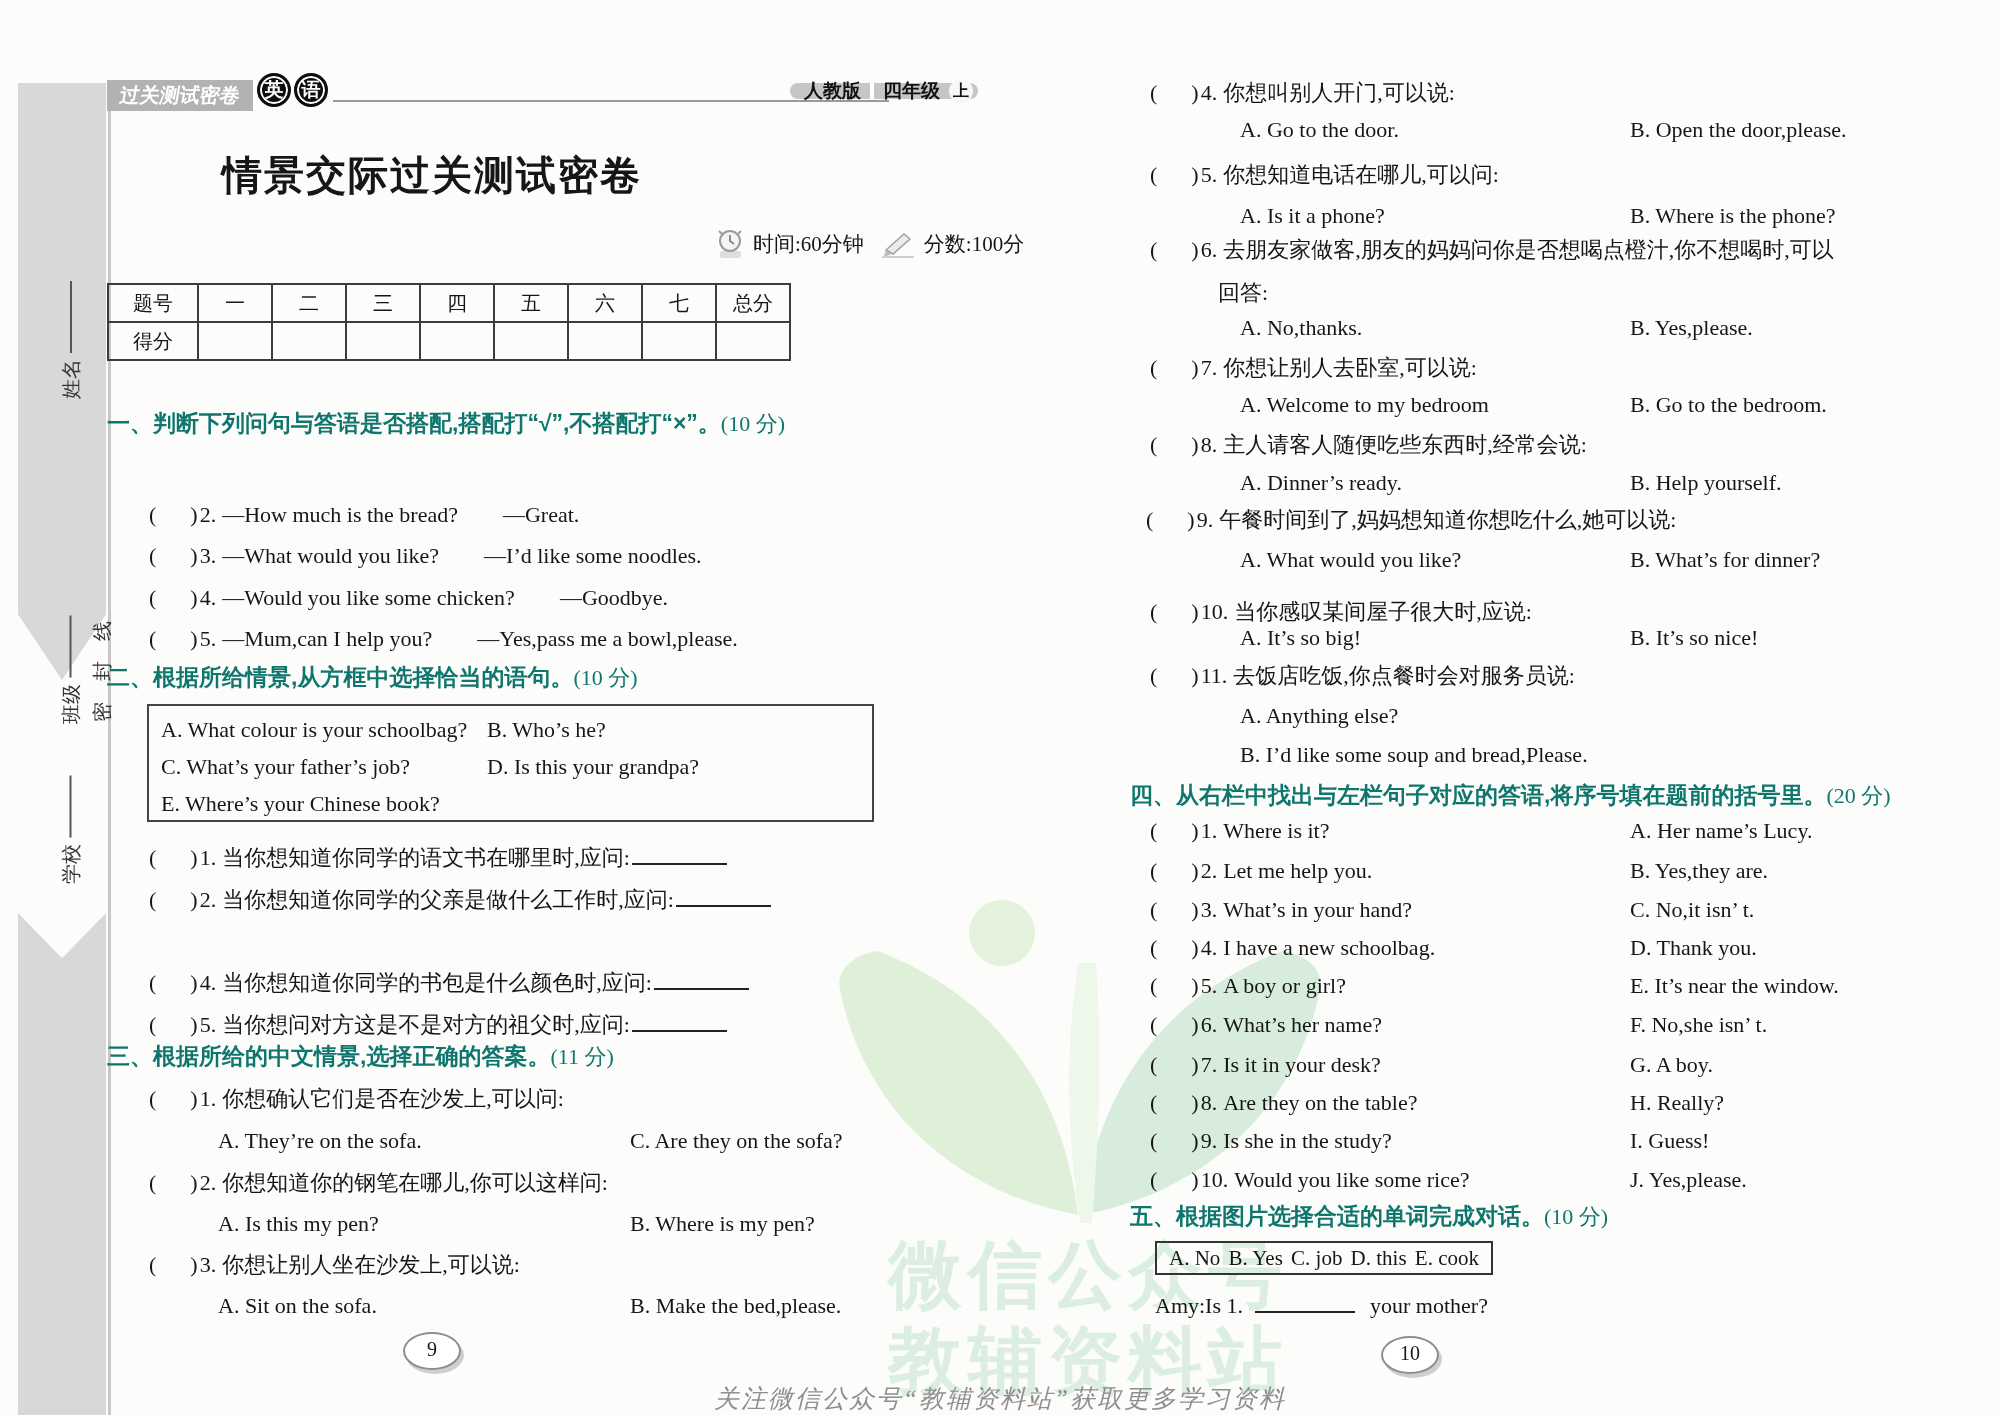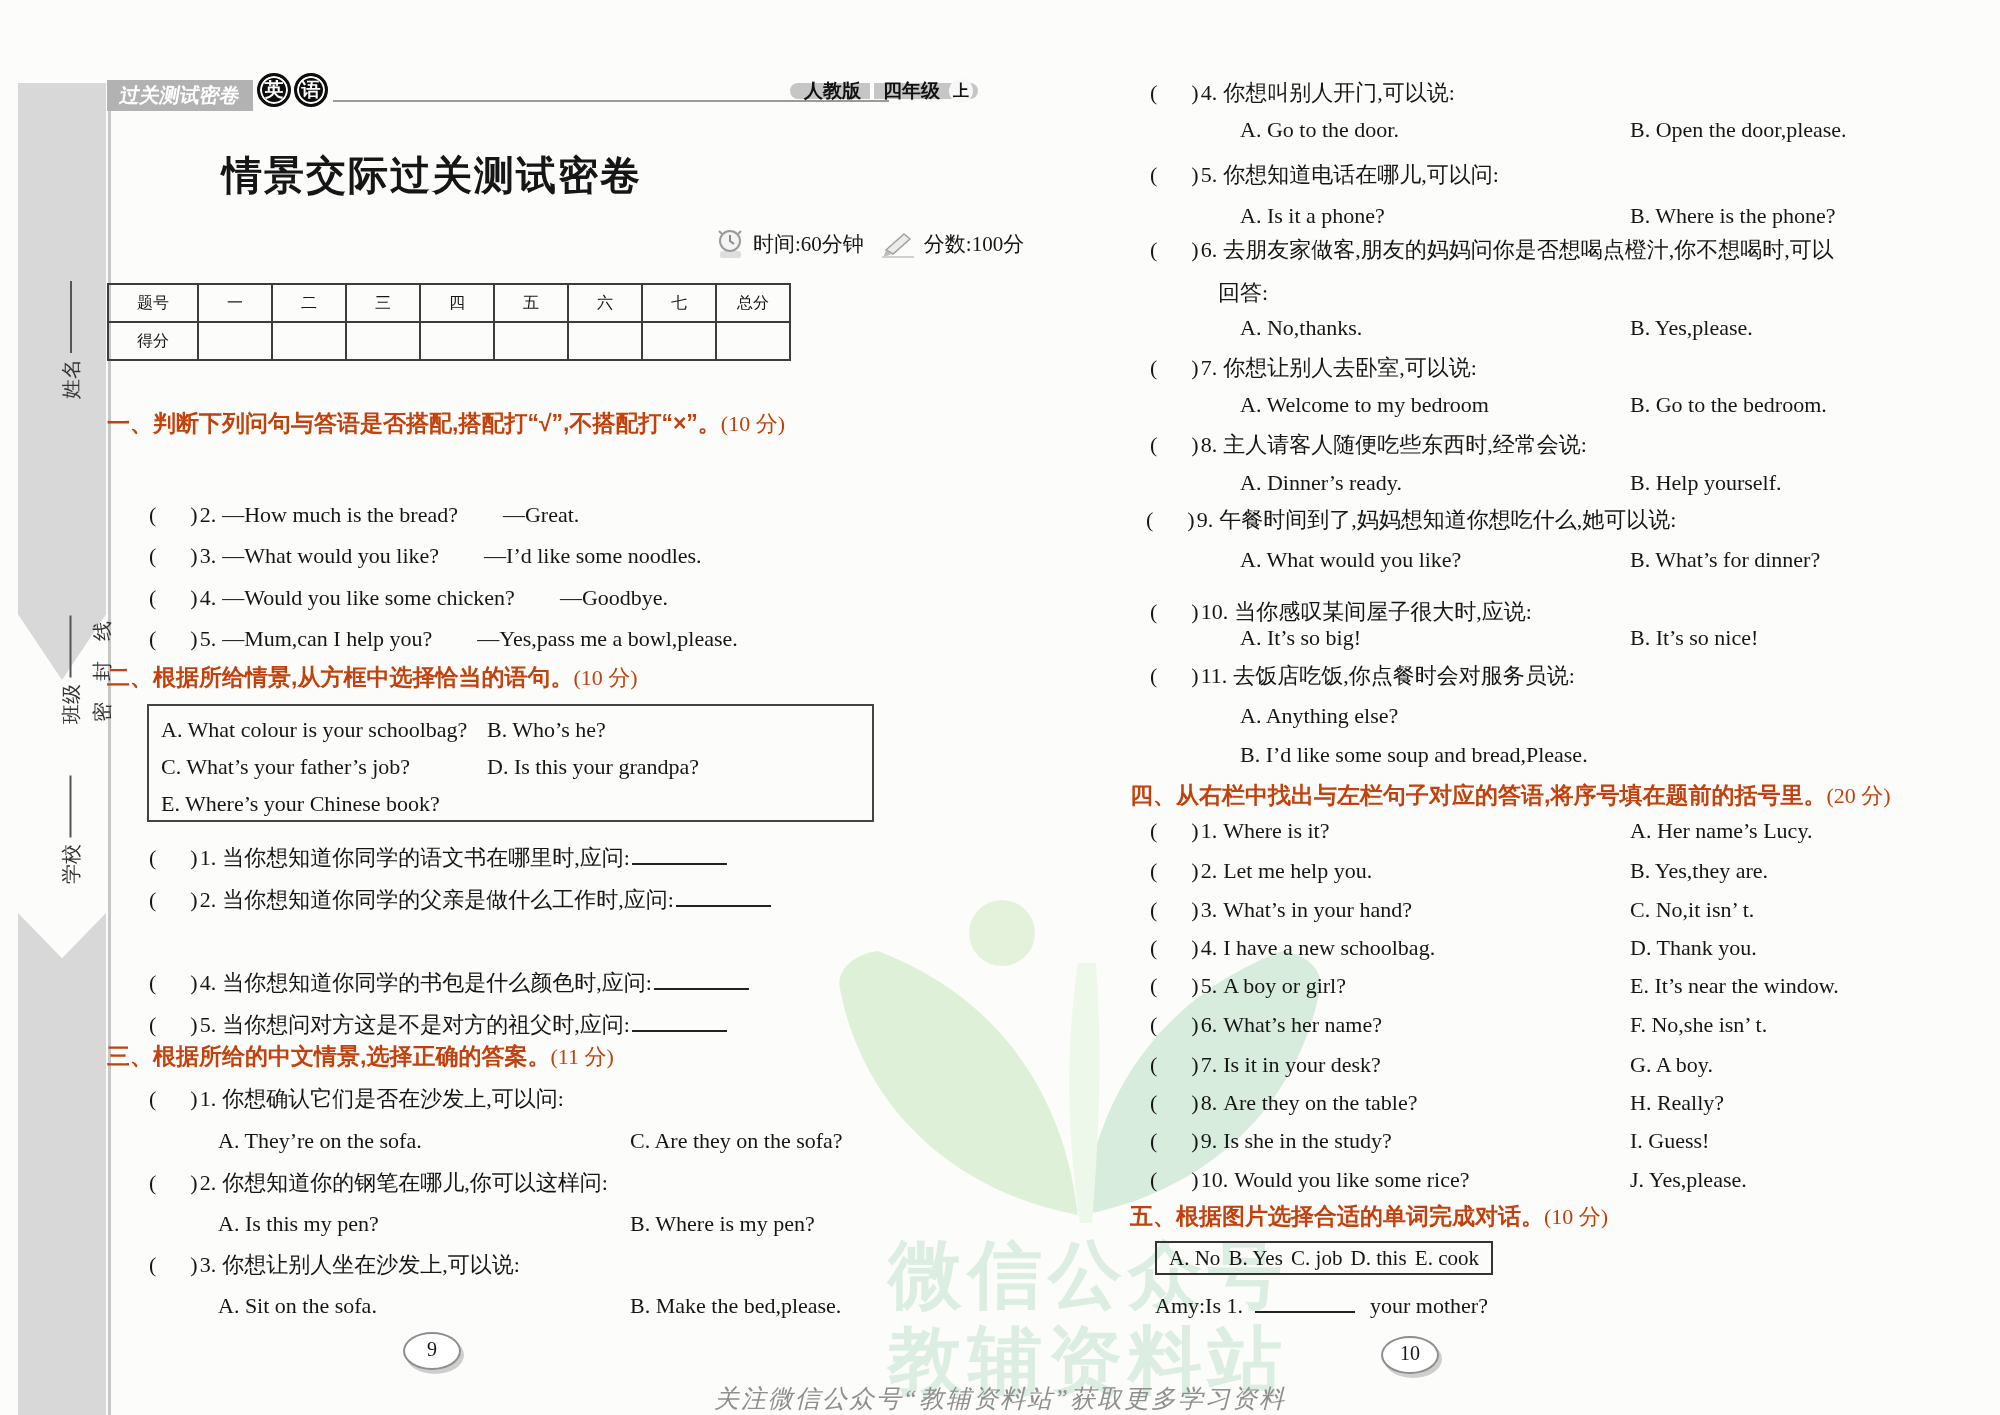--- a/index.html
+++ b/index.html
@@ -8,21 +8,21 @@
   .row{position:absolute;white-space:nowrap;font-size:22px;line-height:30px;}
   .col2{position:absolute;top:0;}
   .bk{display:inline-block;}
   .bk::before{content:"(";}
   .bk::after{content:")";}
   .bkgap{display:inline-block;width:34px;}
   .num{margin:0 6px 0 2px;}
   .ans{margin-left:45px;}
   .blank{display:inline-block;width:95px;height:18px;border-bottom:2px solid #222;margin-left:2px;}
   .sechead{position:absolute;font-family:"Liberation Sans","DejaVu Sans",sans-serif;
-           font-weight:bold;font-size:23px;white-space:nowrap;color:#c2410c;}
+           font-weight:bold;font-size:23px;white-space:nowrap;color:#0f766e;}
   .sechead .pts{font-family:"Liberation Serif",serif;font-weight:normal;font-size:22px;}
   .page{position:absolute;top:0;height:1415px;z-index:2;}
   
   .logobox{position:absolute;left:0;top:80px;width:146px;height:31px;background:#b2b2b2;
            text-align:center;line-height:31px;}
   .logobox span{color:#fff;font-weight:bold;font-size:20px;display:inline-block;transform:skewX(-10deg);}
   .seal{position:absolute;top:73px;width:34px;height:34px;border-radius:50%;background:#0d0d0d;
         border:3px solid #0d0d0d;box-sizing:border-box;box-shadow:inset 0 0 0 2px #fff;
         color:#fff;text-align:center;line-height:28px;font-size:19px;font-weight:bold;
         font-family:"Liberation Sans",sans-serif;}
@@ -31,21 +31,21 @@
            display:flex;align-items:center;gap:9px;padding:0 5px 0 14px;
            font-family:"Liberation Sans",sans-serif;font-weight:bold;font-size:19px;color:#111;}
   .edition .div{width:4px;height:16px;background:#fff;}
   .edition .vol{width:24px;height:24px;border-radius:50%;background:#f7f7f7;color:#111;
                 text-align:center;line-height:24px;font-size:16px;}
   .paper-title{position:absolute;left:0;top:148px;width:650px;text-align:center;
                font-size:40px;font-weight:bold;letter-spacing:2px;}
   .meta{position:absolute;left:608px;top:228px;display:flex;align-items:center;gap:8px;
         font-size:21px;white-space:nowrap;}
   table.score{position:absolute;left:0;top:283px;border-collapse:collapse;table-layout:fixed;width:684px;}
-  table.score td{border:2px solid #3c3c3c;height:36px;text-align:center;font-size:16px;padding:0;}
+  table.score td{border:2px solid #3c3c3c;height:36px;text-align:center;font-size:20px;padding:0;}
   .optbox{position:absolute;left:40px;top:704px;width:727px;height:118px;border:2px solid #444;
           box-sizing:border-box;padding:5px 0 0 12px;}
   .bxrow{position:relative;height:37px;line-height:37px;font-size:22px;white-space:nowrap;}
   .bxrow .col2{left:326px;}
   .wordbox{position:absolute;border:2px solid #333;box-sizing:border-box;display:flex;
            justify-content:space-between;align-items:center;padding:0 12px;font-size:21px;}
   .pgoval{position:absolute;width:54px;height:34px;border:2px solid #8e8e8e;border-radius:50%;
           background:#fff;text-align:center;line-height:31px;font-size:20px;
           box-shadow:3px 4px 0 rgba(0,0,0,0.18);z-index:3;}
   

